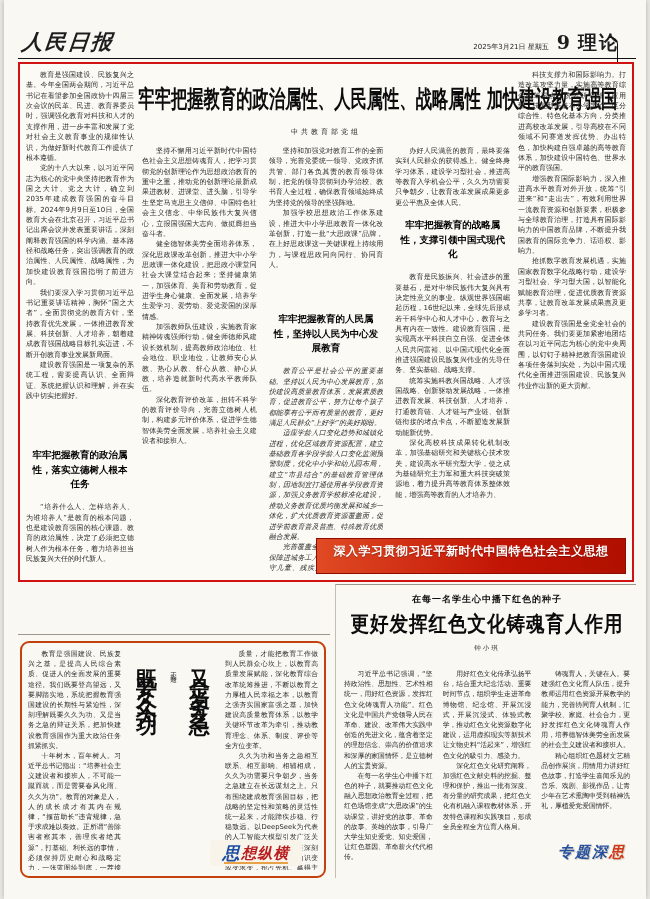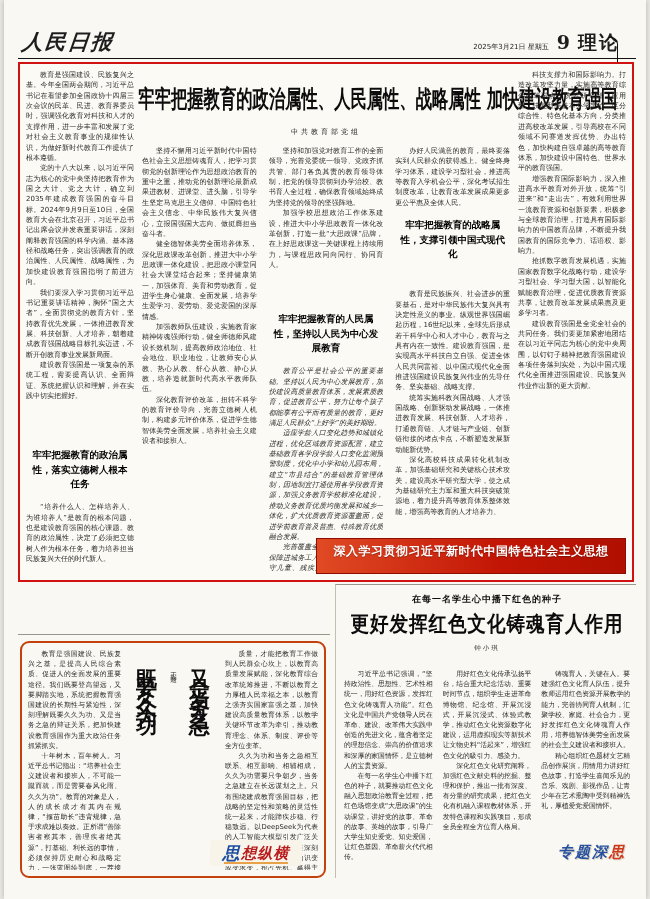--- a/index.html
+++ b/index.html
@@ -152,24 +152,24 @@
             </div>
             <div class="subhead">牢牢把握教育的人民属性，坚持以人民为中心发展教育</div>
             <div class="seg" style="flex:1;font-style:italic;">
               <p>教育公平是社会公平的重要基础。坚持以人民为中心发展教育，加快建设高质量教育体系，发展素质教育，促进教育公平，努力让每个孩子都能享有公平而有质量的教育，更好满足人民群众“上好学”的美好期盼。</p>
               <p>适应学龄人口变化趋势和城镇化进程，优化区域教育资源配置，建立基础教育各学段学龄人口变化监测预警制度，优化中小学和幼儿园布局，建立“市县结合”的基础教育管理体制，因地制宜打通使用各学段教育资源，加强义务教育学校标准化建设，推动义务教育优质均衡发展和城乡一体化，扩大优质教育资源覆盖面，促进学前教育普及普惠、特殊教育优质融合发展。</p>
               <p>完善覆盖全学段学生资助体系，保障进城务工人员随迁子女、农村留守儿童、残疾儿童等群体受教育权利，切实兜住民生底线，办好人民满意的教育。</p>
             </div>
           </div>
           <div class="mid-col" style="padding-bottom:28px;">
             <div class="seg" style="height:62px;">
-              <p>办好人民满意的教育，最终要落实到人民群众的获得感上。健全终身学习体系，建设学习型社会，推进高等教育入学机会公平，深化考试招生制度改革，让教育改革发展成果更多更公平惠及全体人民。</p>
+              <p>办好人民满意的教育，最终要落实到人民群众的获得感上。健全终身学习体系，建设学习型社会，推进高等教育入学机会公平，久久为功需要只争朝夕，让教育改革发展成果更多更公平惠及全体人民。</p>
             </div>
             <div class="subhead">牢牢把握教育的战略属性，支撑引领中国式现代化</div>
-            <div class="seg" style="flex:1;margin-top:17px;">
+            <div class="seg" style="flex:1;">
               <p>教育是民族振兴、社会进步的重要基石，是对中华民族伟大复兴具有决定性意义的事业。纵观世界强国崛起历程，16世纪以来，全球先后形成若干科学中心和人才中心，教育与之具有内在一致性。建设教育强国，是实现高水平科技自立自强、促进全体人民共同富裕、以中国式现代化全面推进强国建设民族复兴伟业的先导任务、坚实基础、战略支撑。</p>
               <p>统筹实施科教兴国战略、人才强国战略、创新驱动发展战略，一体推进教育发展、科技创新、人才培养，打通教育链、人才链与产业链、创新链衔接的堵点卡点，不断塑造发展新动能新优势。</p>
               <p>深化高校科技成果转化机制改革，加强基础研究和关键核心技术攻关，建设高水平研究型大学，使之成为基础研究主力军和重大科技突破策源地，着力提升高等教育体系整体效能，增强高等教育的人才培养力、</p>
             </div>
           </div>
         </div>
       </div>
 
       <div class="side-col col-right">
         <p>科技支撑力和国际影响力。打造改革攻坚力量，实施高等教育综合改革试点，统筹研究型、应用型、技能型等基本办学定位，区分综合性、特色化基本方向，分类推进高校改革发展，引导高校在不同领域不同赛道发挥优势、办出特色，加快构建自强卓越的高等教育体系，加快建设中国特色、世界水平的教育强国。</p>

